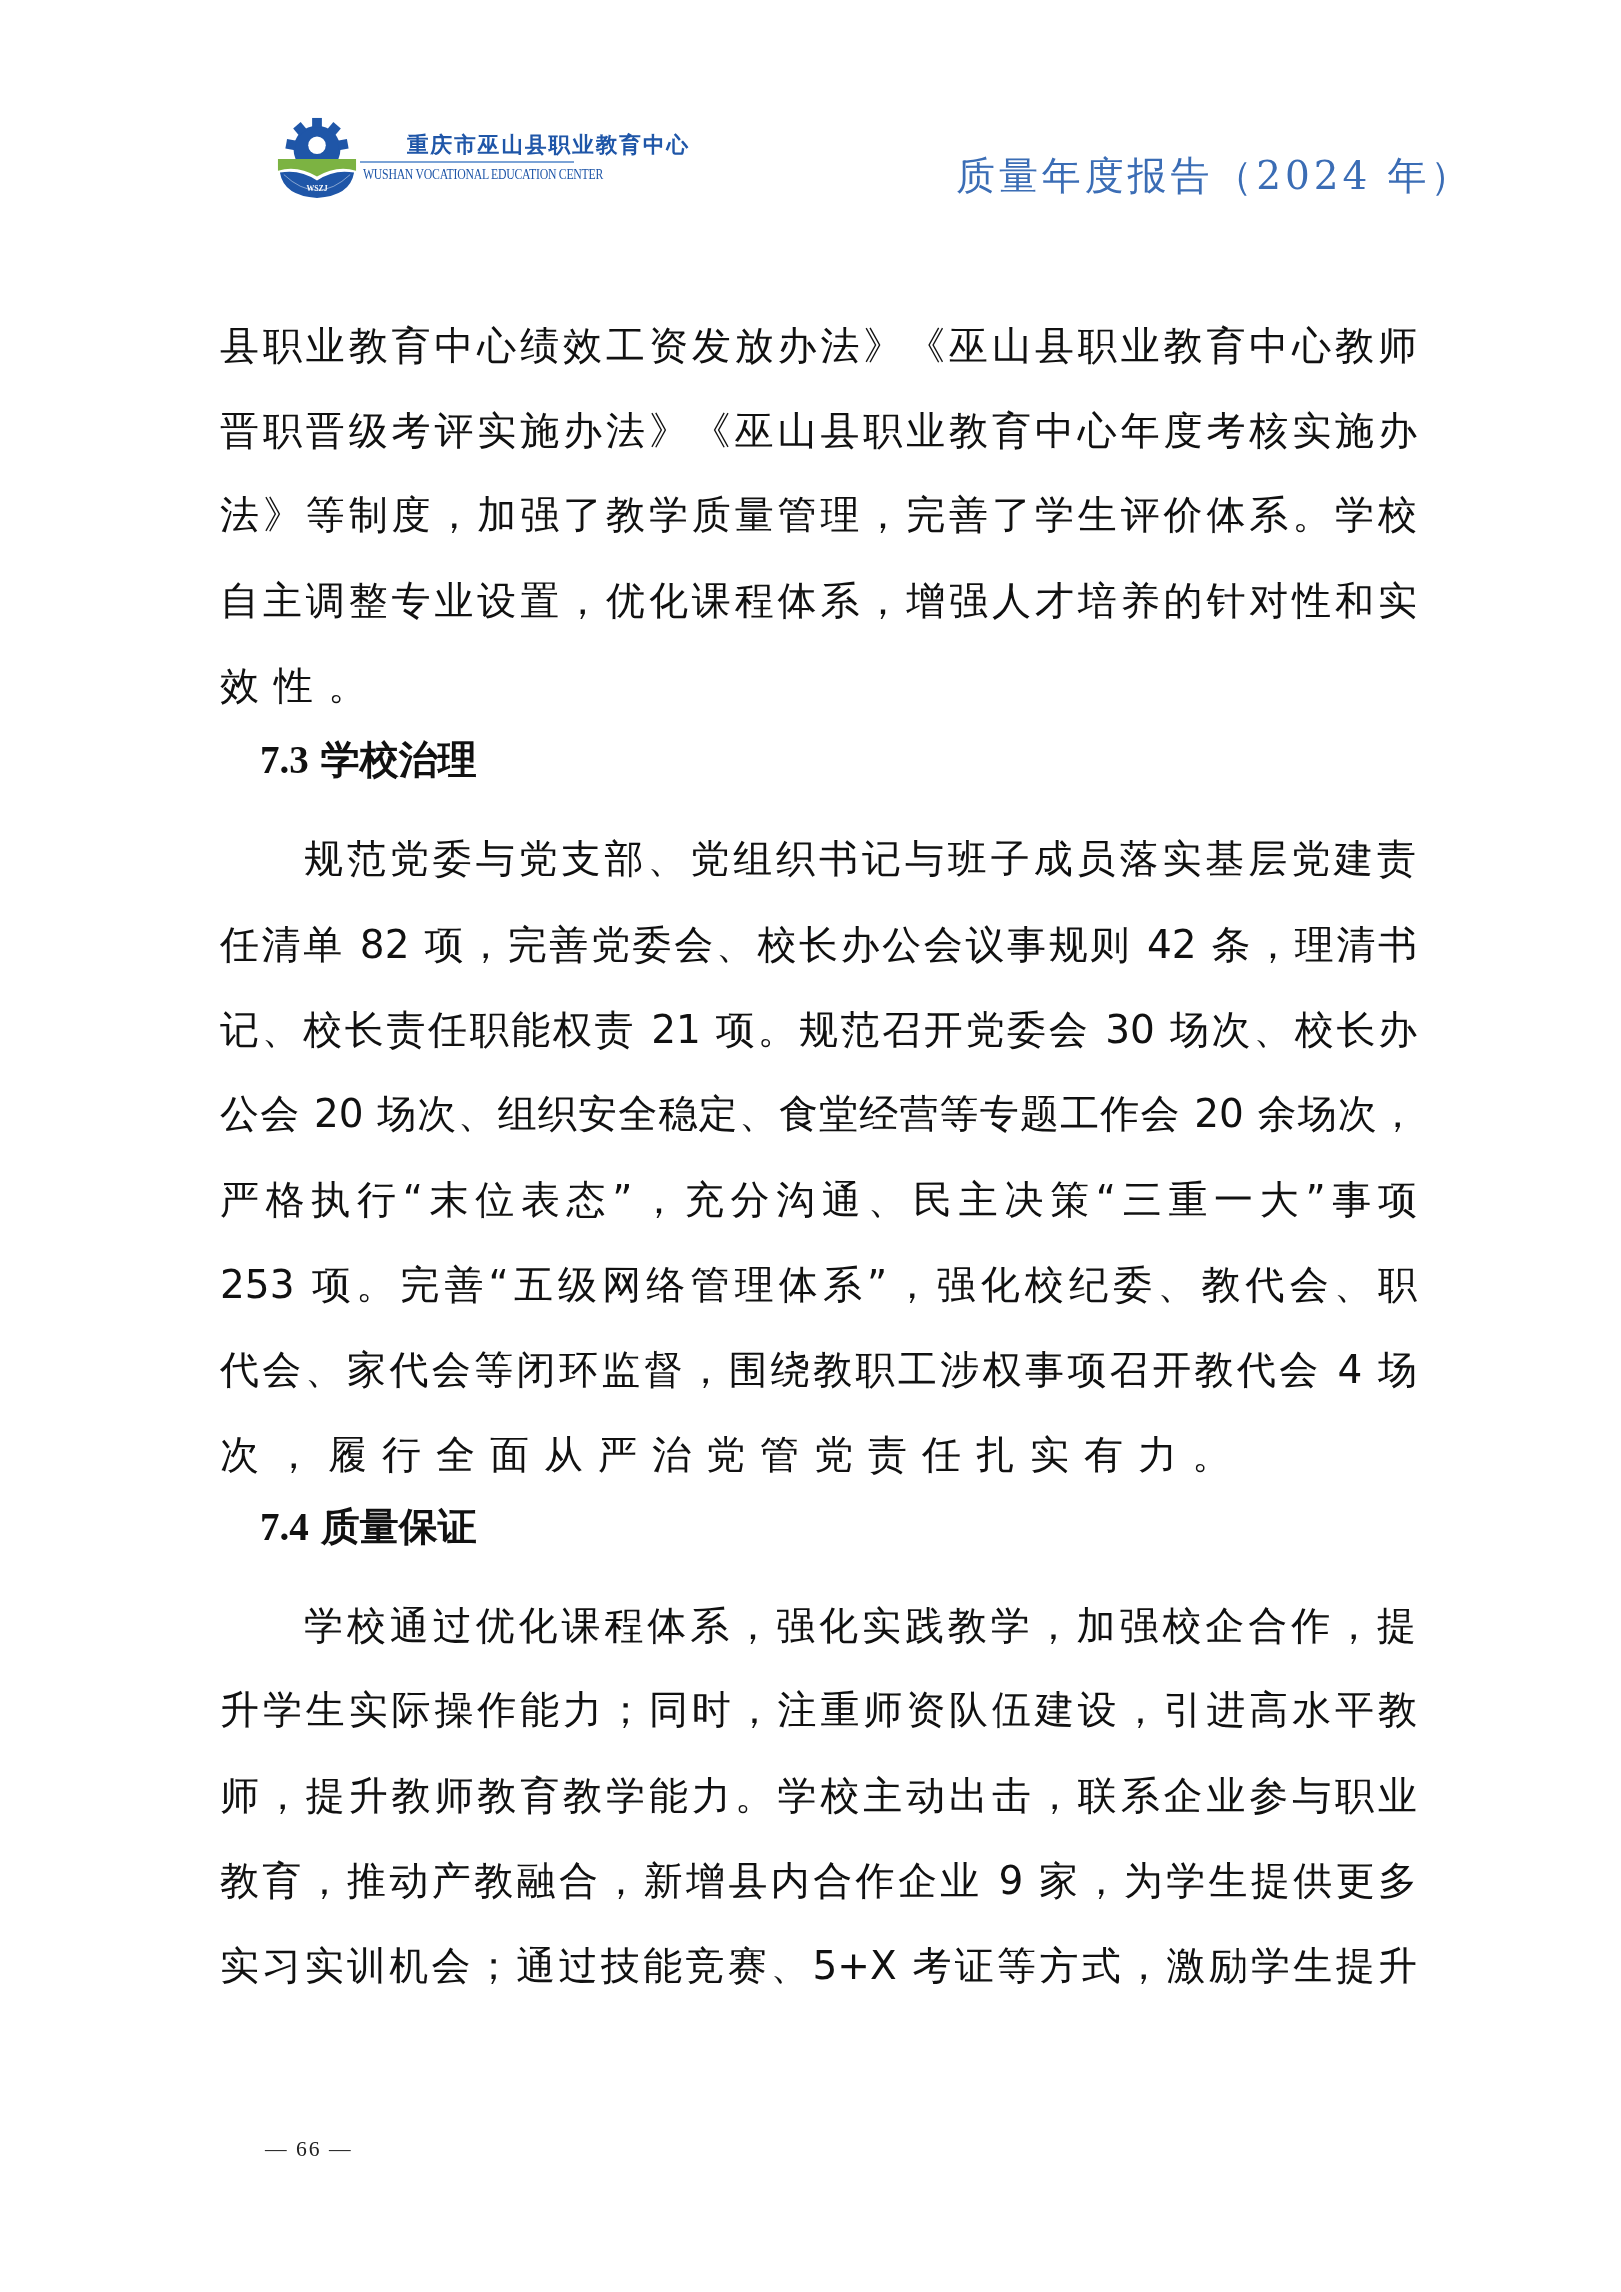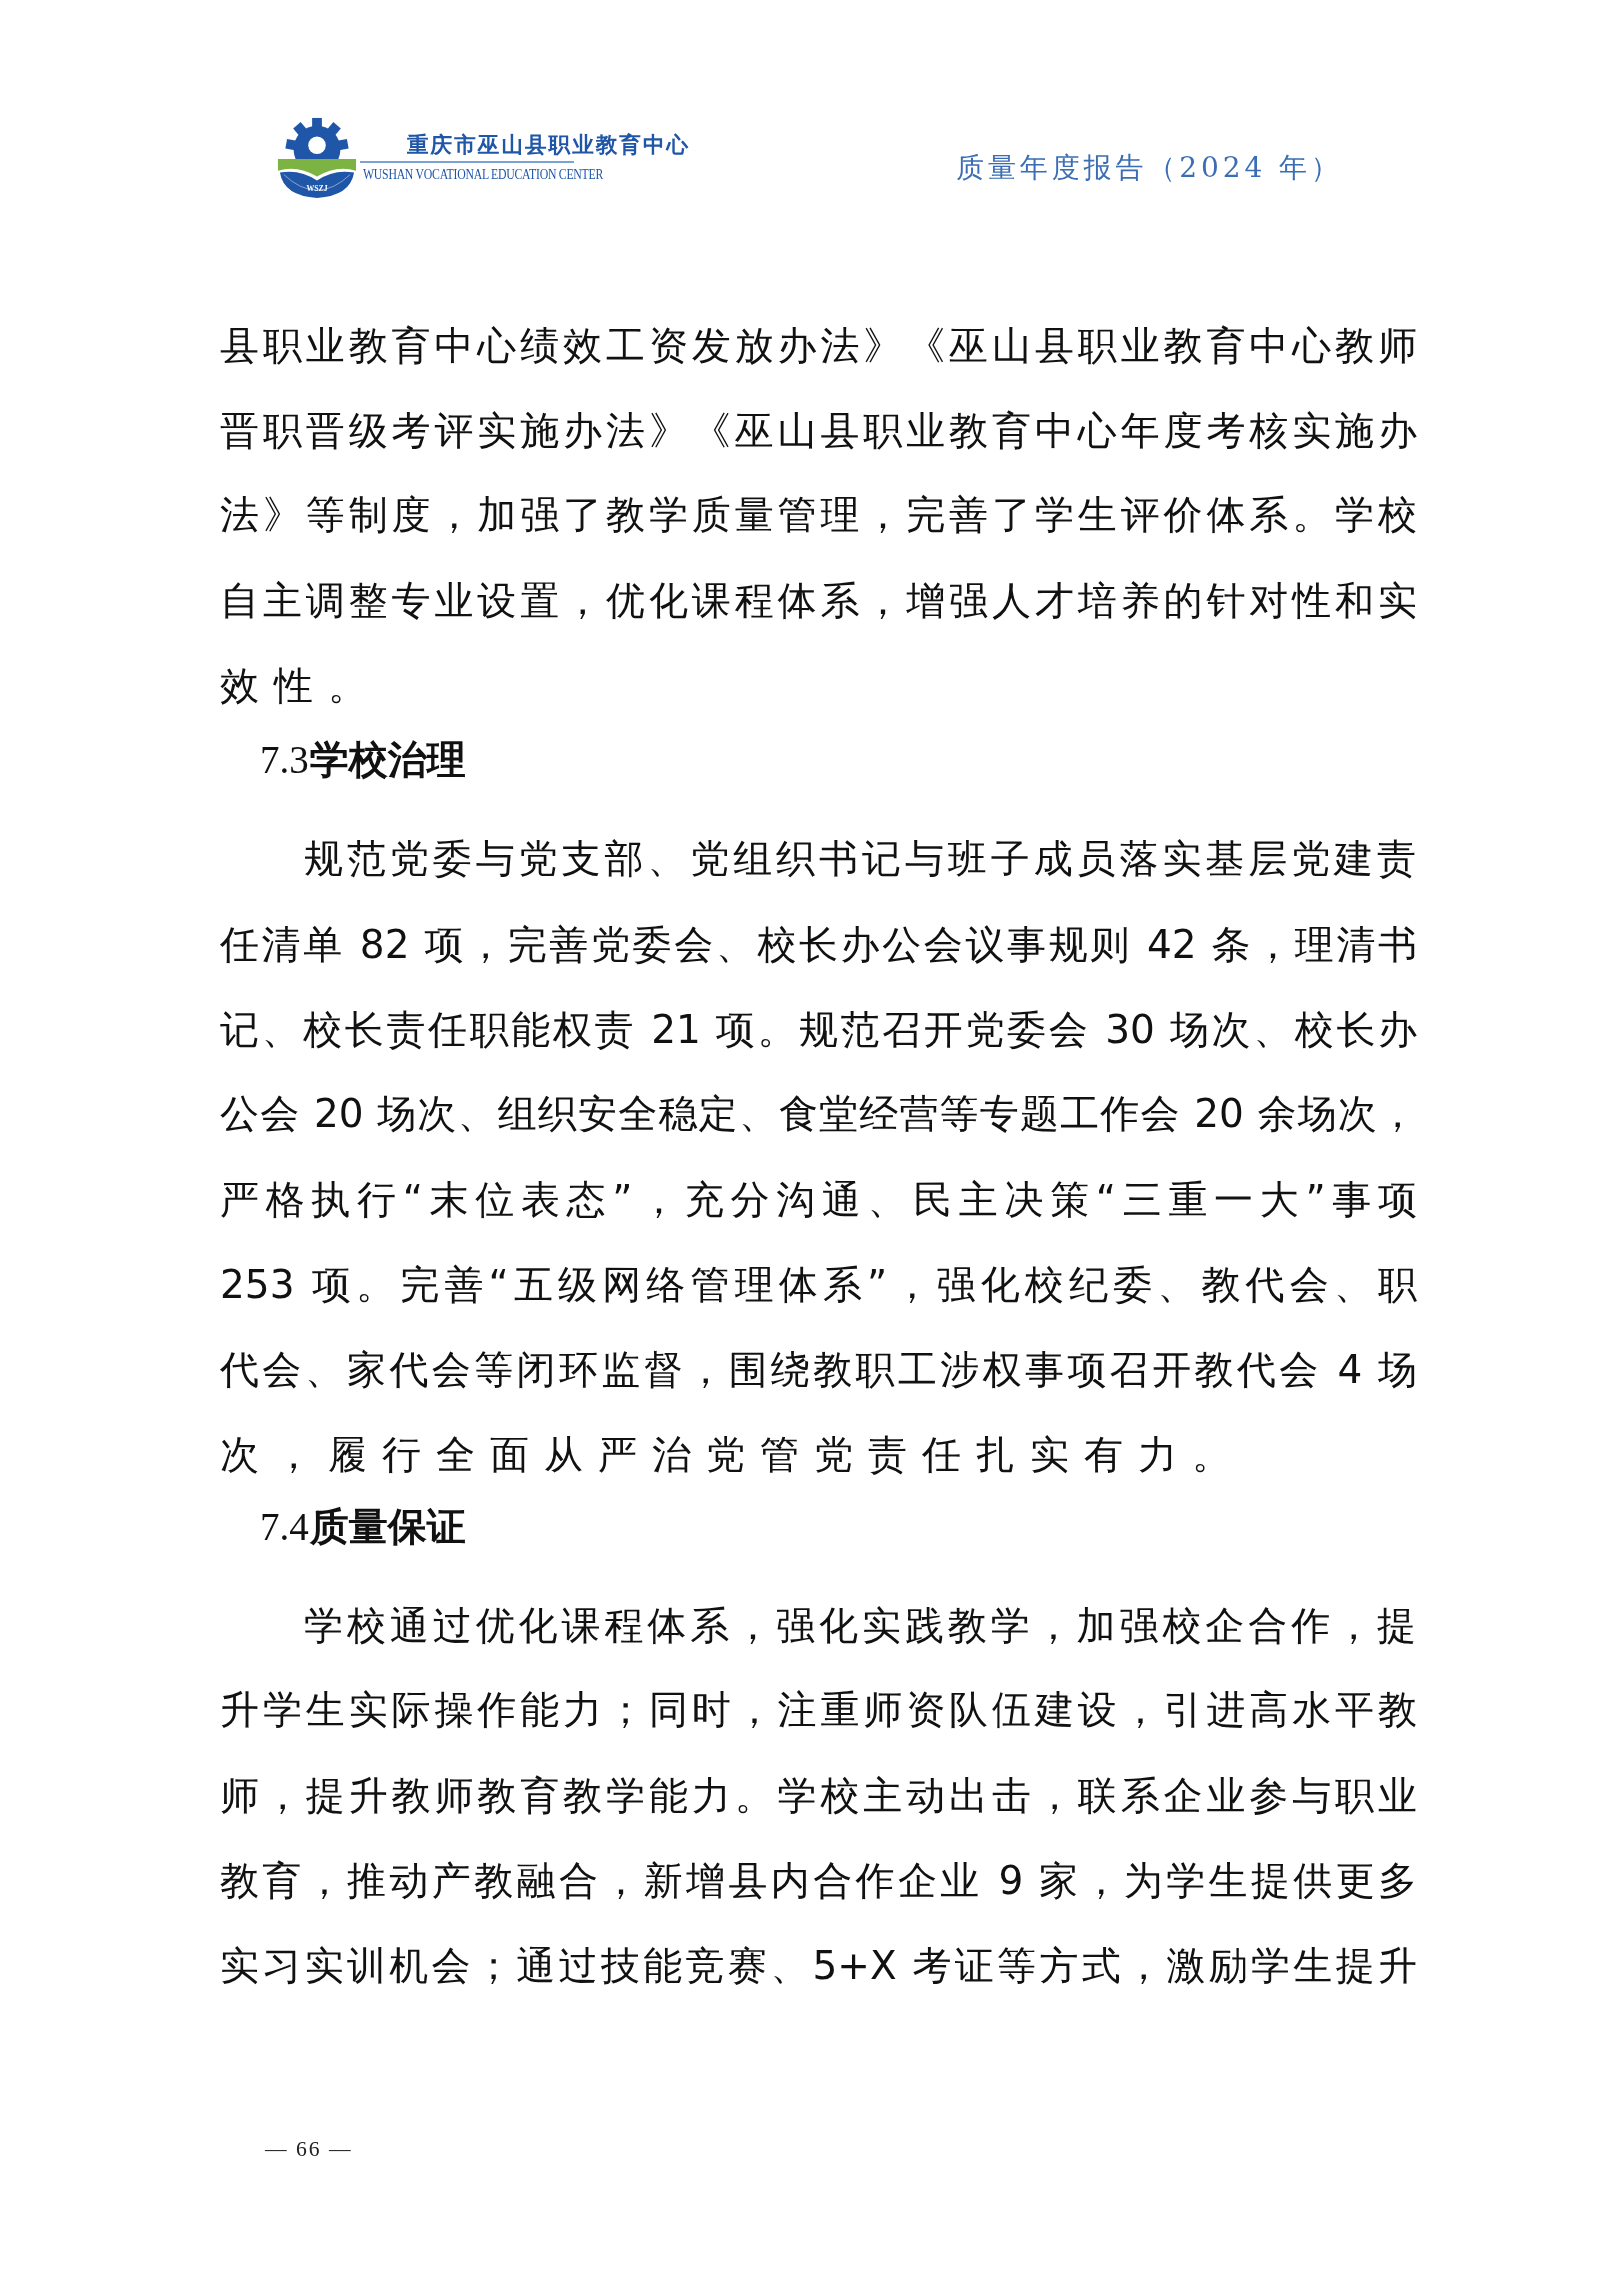--- a/index.html
+++ b/index.html
@@ -8,31 +8,31 @@
   .page { position: absolute; left: 0; top: 0; width: 1621px; height: 2293px; background: #fff; }
 
   
   .logo { position: absolute; left: 272px; top: 116px; width: 90px; height: 82px; }
   .logo-cn { position: absolute; left: 363px; top: 130px; font-family: "DejaVu Sans", sans-serif;
              font-size: 21.6px; color: #1f56a8; letter-spacing: 2px; font-weight: bold; white-space: nowrap; margin-left: 44px; }
   .logo-rule { position: absolute; left: 360px; top: 161px; width: 214px; height: 2px; background: #7ba3d6; }
   .logo-en { position: absolute; left: 363px; top: 167px; font-family: "Liberation Serif", serif;
              font-size: 13.7px; color: #1f56a8; white-space: nowrap; letter-spacing: -0.3px; transform: scaleX(0.86); transform-origin: left; }
   .report-title { position: absolute; left: 956px; top: 149px; font-family: "DejaVu Serif", serif;
-                  font-size: 28px; color: #3b6db5; letter-spacing: 3.9px; white-space: nowrap; }
+                  font-size: 39px; color: #3b6db5; letter-spacing: 3.9px; white-space: nowrap; }
 
   
   .line { position: absolute; left: 220px; width: 1197px; height: 59px; line-height: 59px;
           font-size: 39px; white-space: nowrap; text-align: justify; text-align-last: justify;
           font-family: "DejaVu Sans", sans-serif; color: #111; margin-top: 14px; }
   .line.last { text-align-last: left; letter-spacing: 15px; }
   .line.indent { left: 304px; width: 1112px; }
   .heading { position: absolute; left: 260px; height: 59px; line-height: 59px; font-size: 39px;
              font-weight: bold; white-space: nowrap; font-family: "DejaVu Sans", sans-serif; color: #111; }
-  .heading .num { font-family: "Liberation Serif", serif; font-weight: normal; margin-right: 1px; }
+  .heading .num { font-family: "Liberation Serif", serif; font-weight: bold; margin-right: 12px; }
 
   .page-num { position: absolute; left: 265px; top: 2137px; font-size: 21.6px; white-space: nowrap;
               font-family: "Liberation Serif", serif; color: #222; letter-spacing: 2px; }
 </style>
 </head>
 <body>
 
 <div class="page">
 
   <svg class="logo" viewBox="0 0 92 84">

